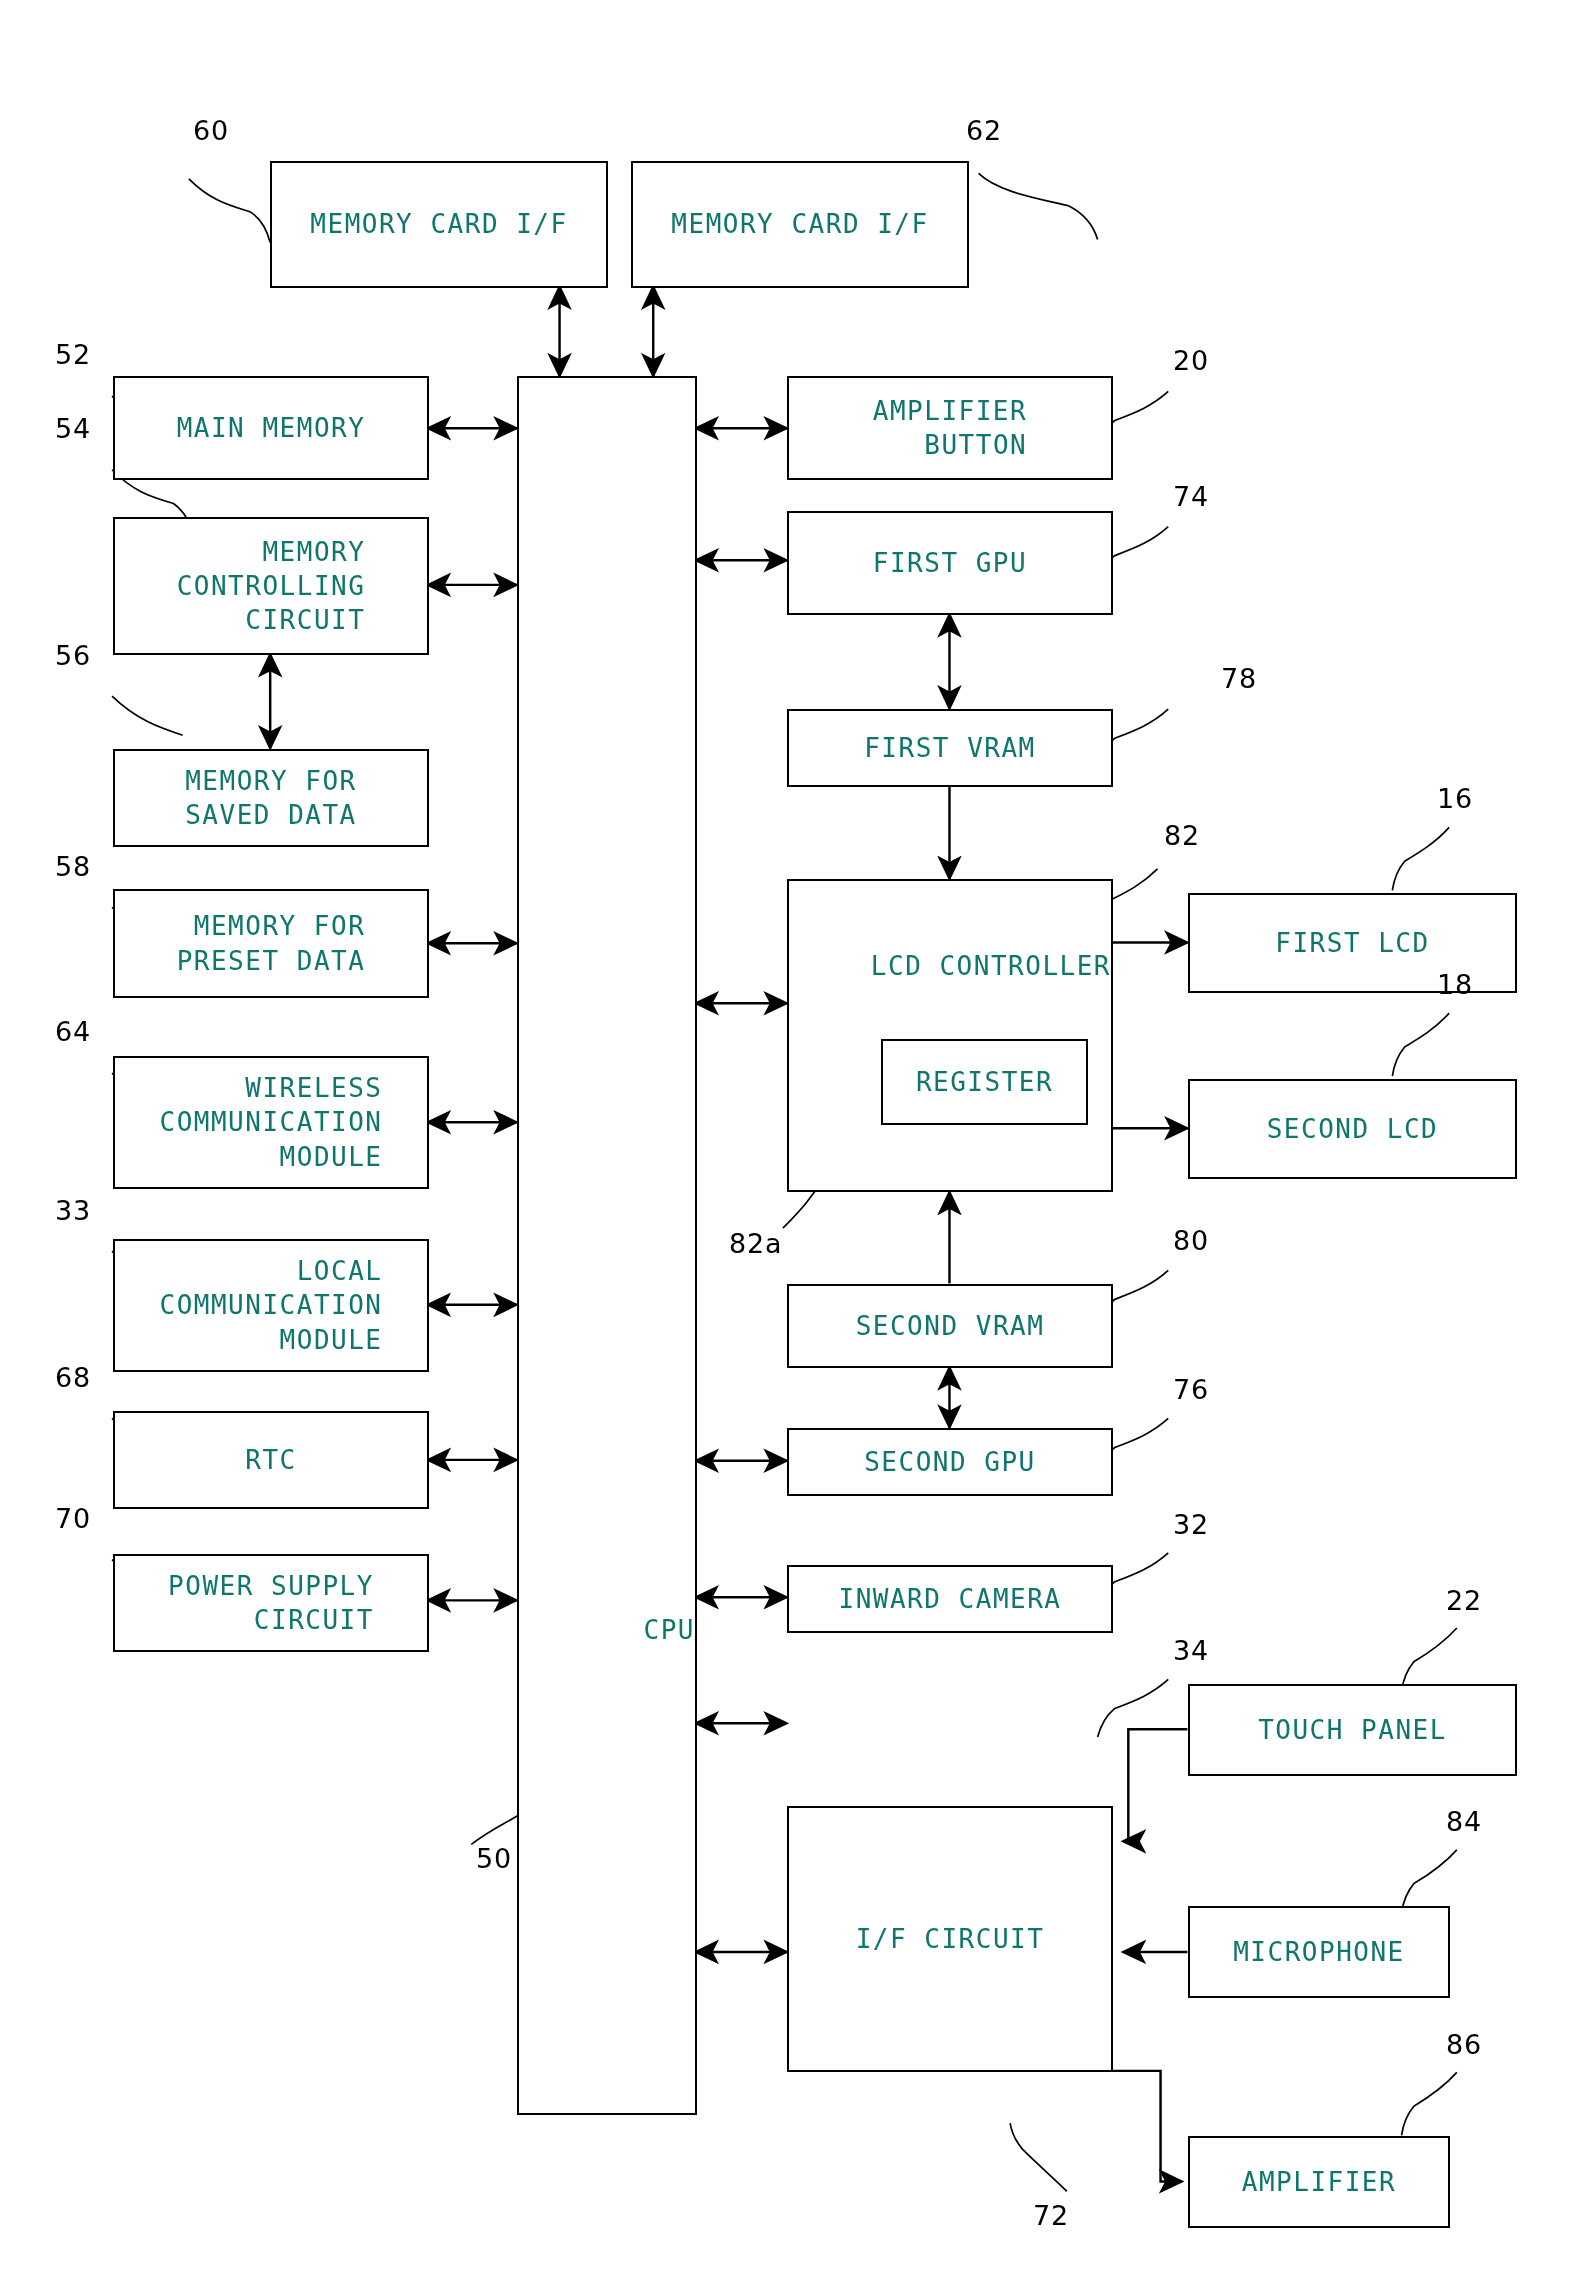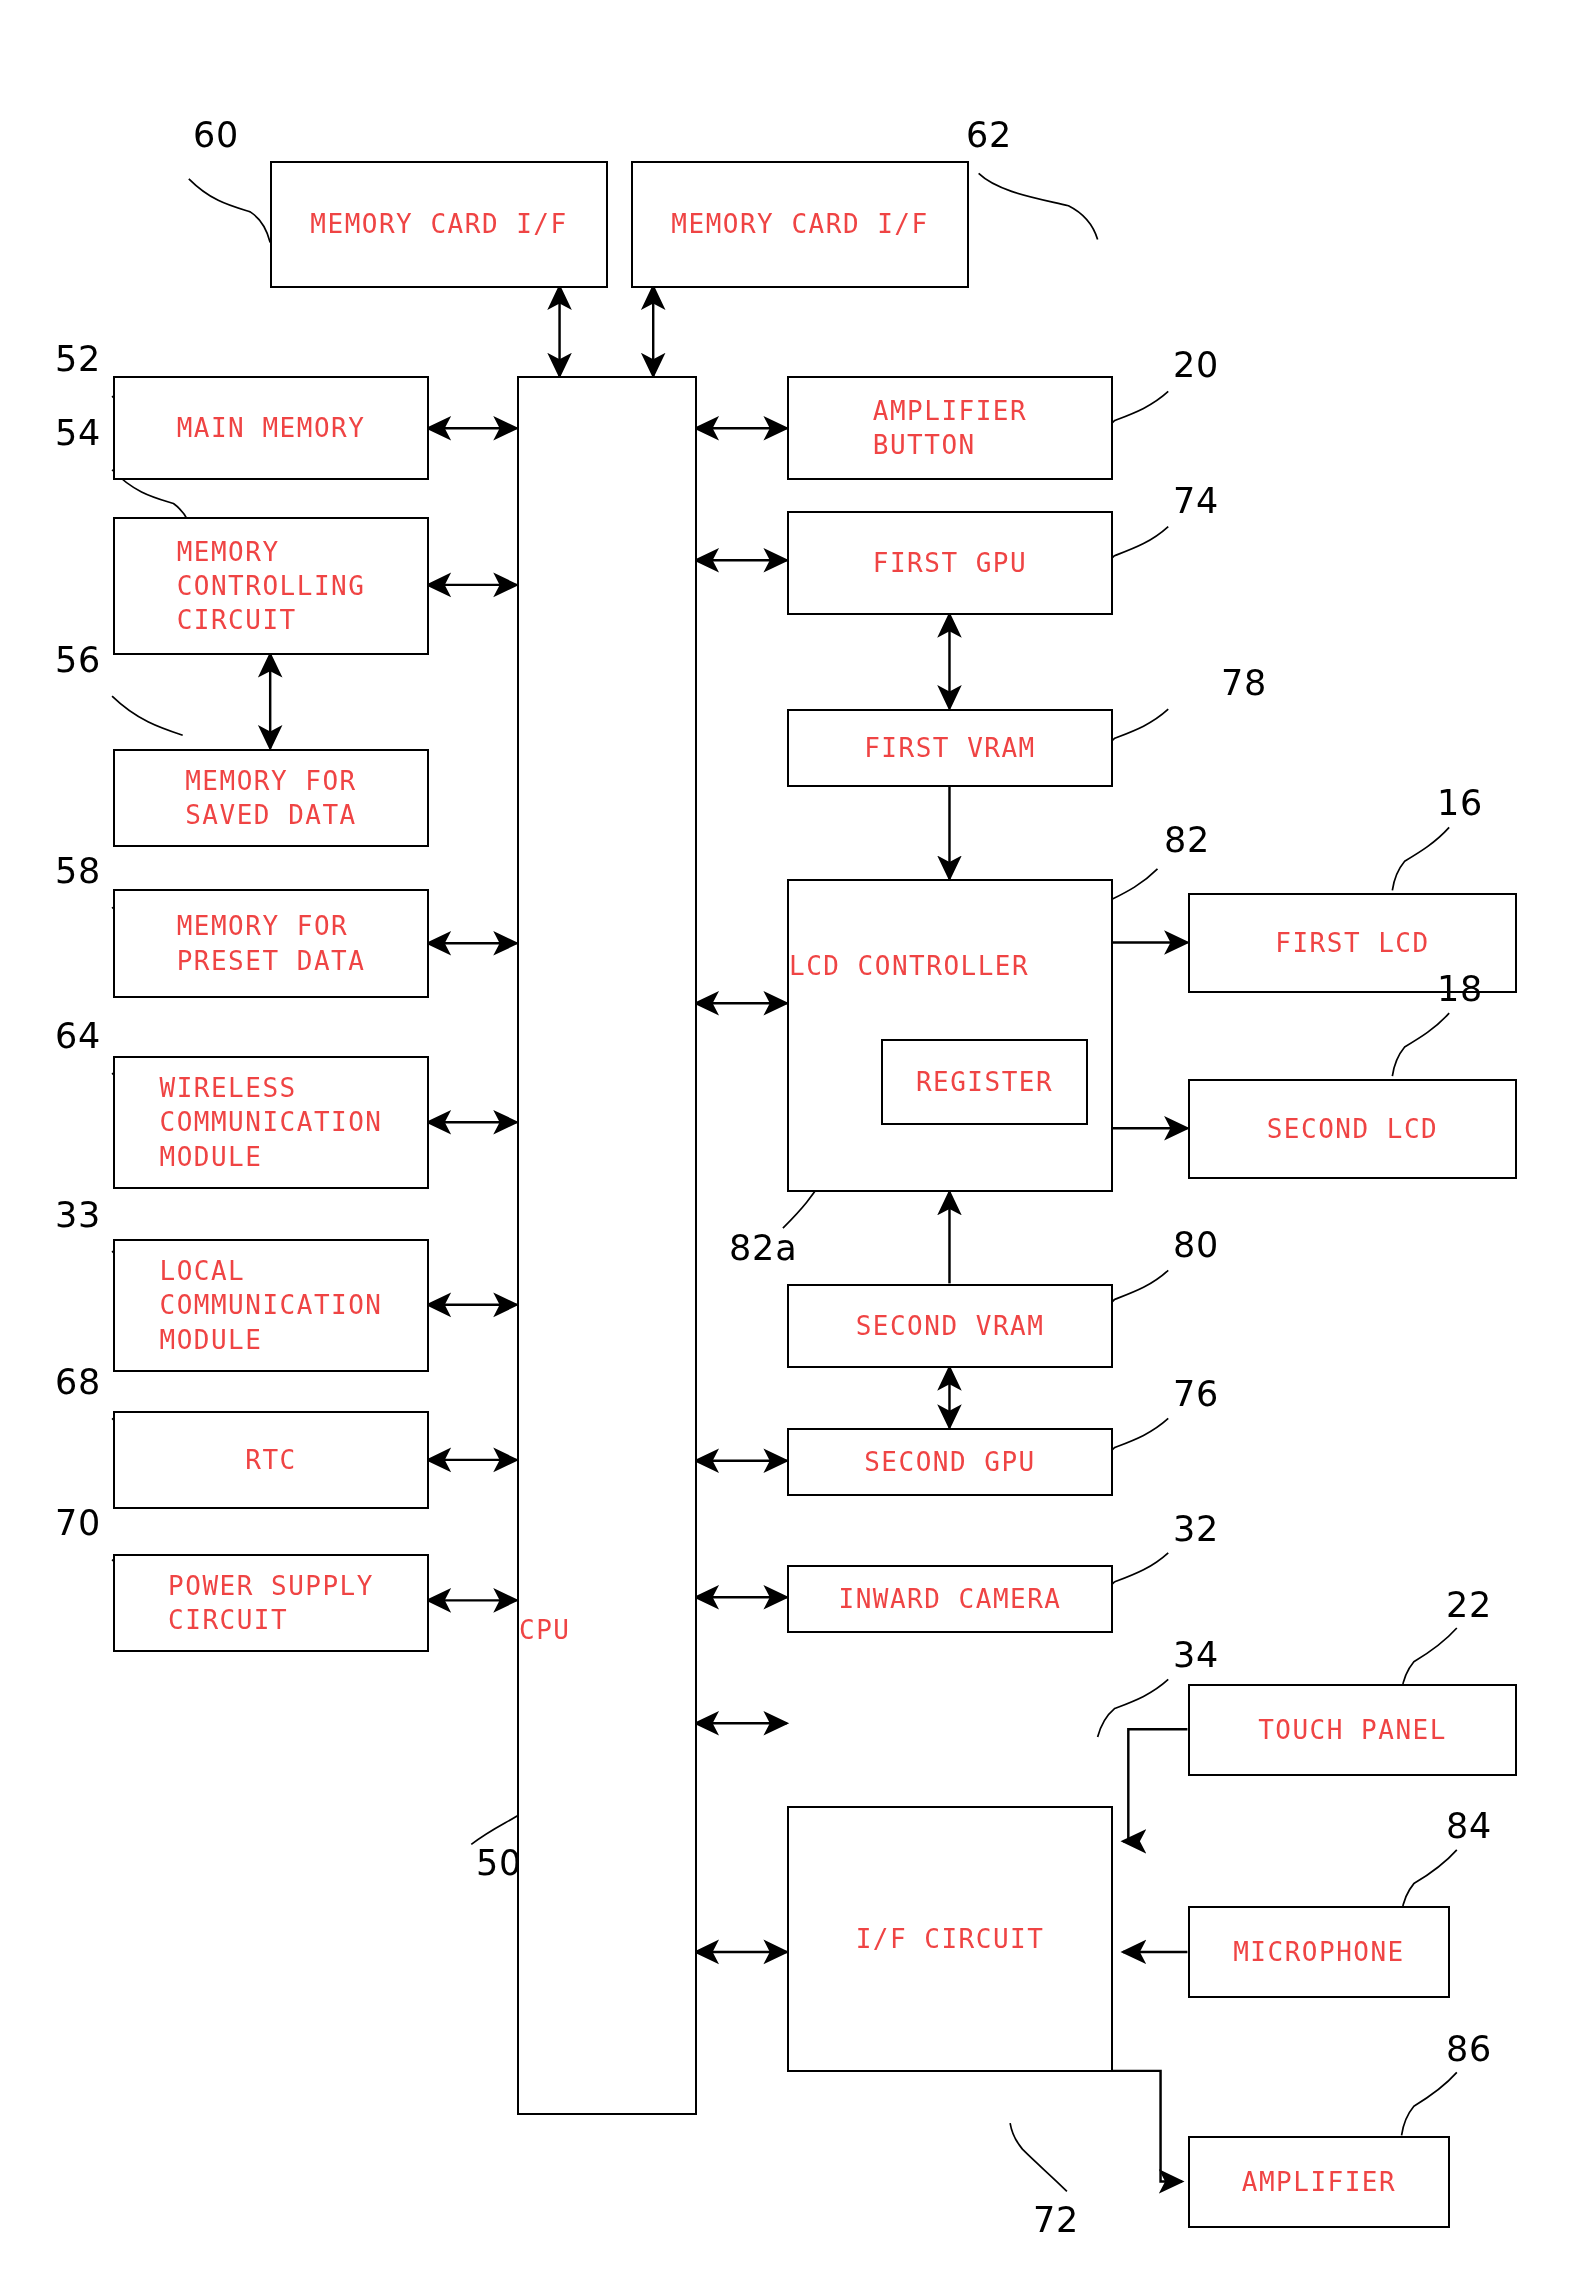--- a/index.html
+++ b/index.html
@@ -1,24 +1,24 @@
 <!DOCTYPE html>
 <html style="font-size:12.3px"><head>
 <meta charset="utf-8">
 <style>
   html,body{margin:0;padding:0;background:#fff;}
   body{font-family:"DejaVu Sans Mono","Liberation Mono",monospace;}
   #page{position:relative;width:1595px;height:2295px;background:#ffffff;overflow:hidden;}
   .box{position:absolute;border:2.3px solid #000;background:#fff;box-sizing:border-box;
-       display:flex;align-items:center;justify-content:center;text-align:left;
+       display:flex;align-items:center;justify-content:center;text-align:right;
        font-family:"DejaVu Sans Mono","Liberation Mono",monospace;
-       font-size:26px;letter-spacing:1.5px;line-height:1.32;color:#ef4444;}
+       font-size:26px;letter-spacing:1.5px;line-height:1.32;color:#0f766e;}
   .box.inner{border-width:2.3px;}
   .ref{position:absolute;font-family:"DejaVu Sans","Liberation Sans",sans-serif;
-       font-size:35px;color:#000;letter-spacing:0.8px;}
+       font-size:27px;color:#000;letter-spacing:0.8px;}
   svg.wires{position:absolute;left:0;top:0;width:1595px;height:2295px;pointer-events:none;}
   .ln{stroke:#000;stroke-width:3.2;fill:none;}
   .lead{stroke:#000;stroke-width:2.2;fill:none;}
 </style>
 </head>
 <body>
 
 <div id="page">
 
   <svg class="wires" viewBox="0 0 2078 2990">

